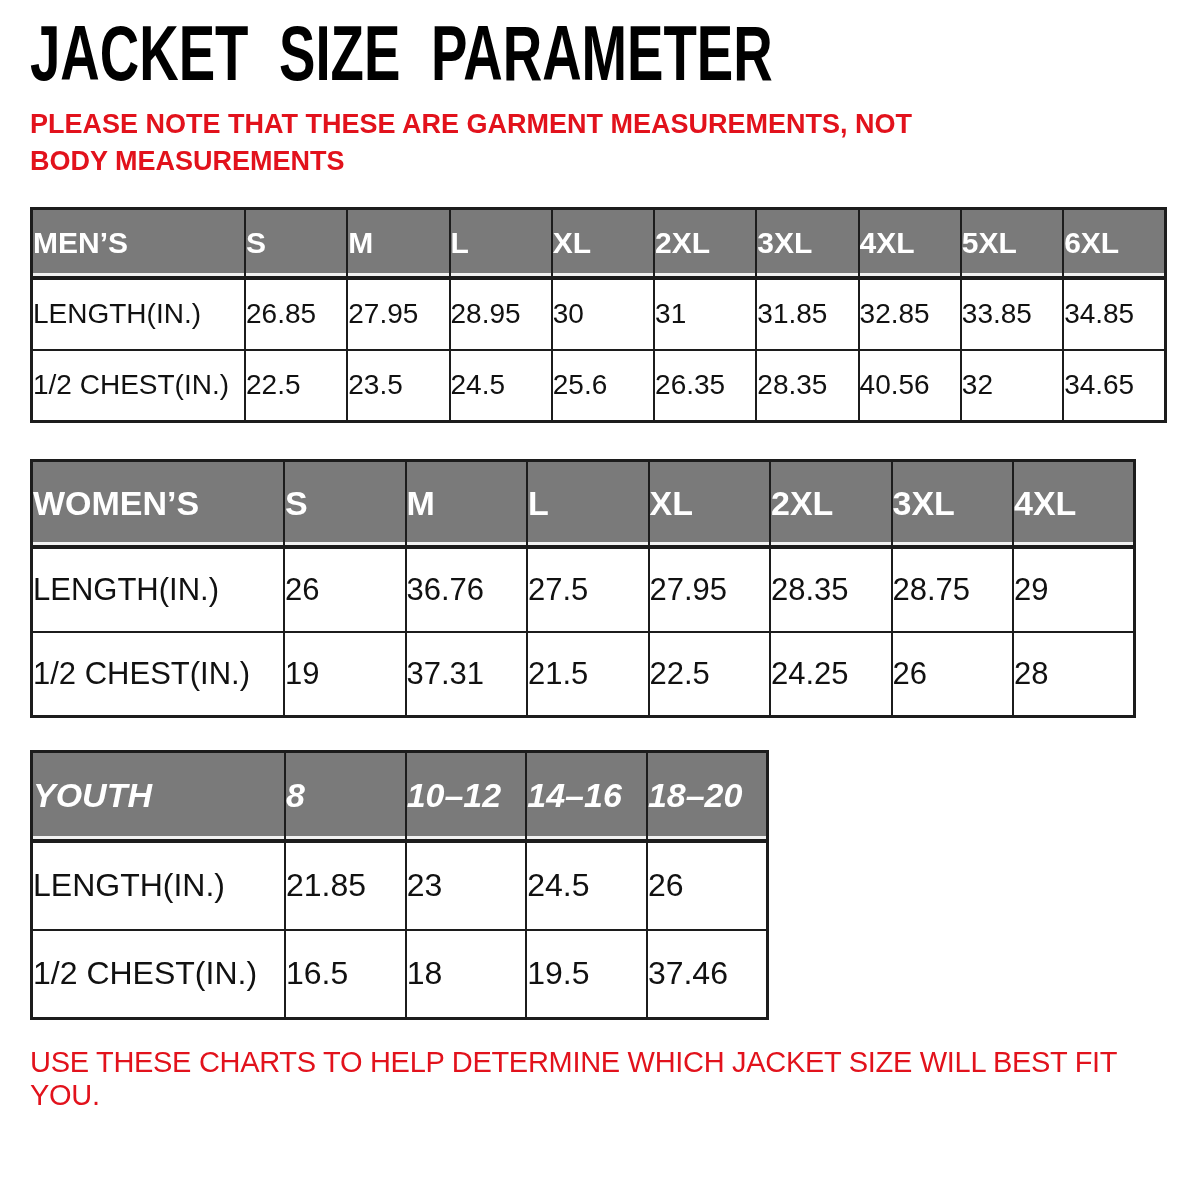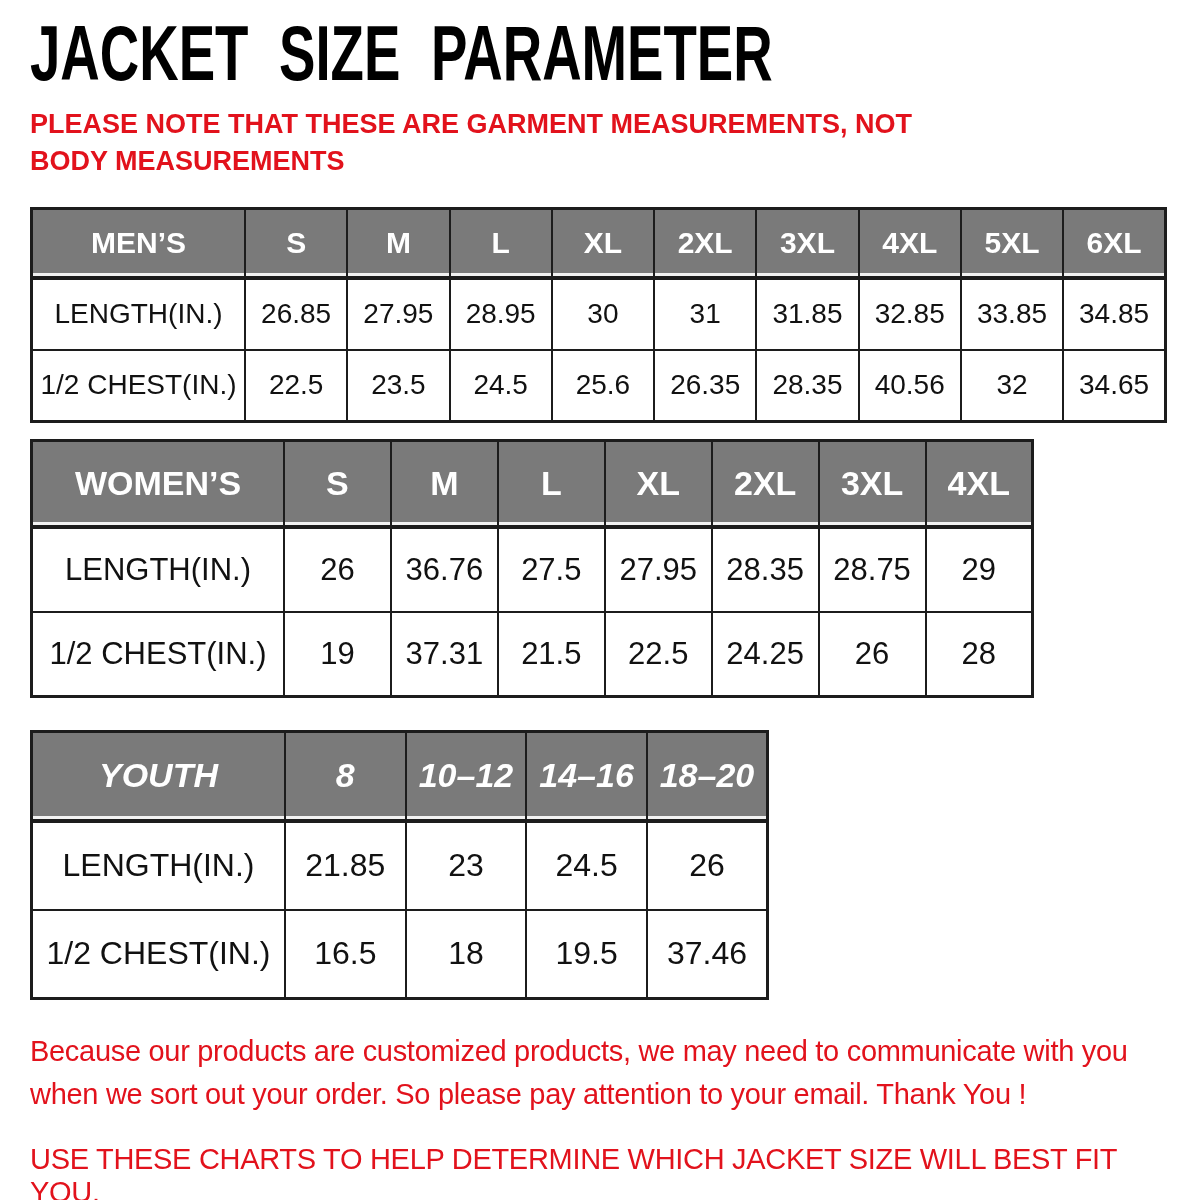--- a/index.html
+++ b/index.html
@@ -35,21 +35,21 @@
     max-width:900px;
     font-size:27px;
     font-weight:bold;
     line-height:1.35;
     color:var(--red);
   }
 
   table.size-table{
     border-collapse:collapse;
     table-layout:fixed;
-    text-align:center;
+    text-align:left;
     border:3px solid var(--border);
     background:#fff;
   }
   table.size-table th, table.size-table td{
     border:2px solid var(--border);
     padding:0;
     vertical-align:middle;
     overflow:hidden;
   }
   table.size-table thead th{
@@ -58,21 +58,21 @@
     font-weight:bold;
     border-bottom:4px solid var(--border);
     box-shadow:inset 0 -3px 0 #f2f2f2;
   }
 
   .t-mens{width:1137px;margin-top:28px;}
   .t-mens thead th{height:66px;font-size:30px;}
   .t-mens tbody td{height:69px;font-size:28px;}
   .t-mens th:first-child{width:211px;}
 
-  .t-womens{width:1004px;margin-top:16px;padding-left:28px;}
+  .t-womens{width:1106px;margin-top:36px;padding-left:28px;}
   .t-womens thead th{height:83px;font-size:34px;}
   .t-womens tbody td{height:82px;font-size:31px;}
   .t-womens th:first-child{width:250px;}
 
   .t-youth{width:739px;margin-top:32px;}
   .t-youth thead th{height:86px;font-size:34px;font-style:italic;}
   .t-youth tbody td{height:86px;font-size:32px;}
   .t-youth th:first-child{width:251px;}
 
   .footer-paragraph{
@@ -201,17 +201,16 @@
         <tr>
           <td>1/2 CHEST(IN.)</td>
           <td>16.5</td>
           <td>18</td>
           <td>19.5</td>
           <td>37.46</td>
         </tr>
       </tbody>
     </table>
 
-  <div class="footer-paragraph">Because our products are customized products, we may need to communicate with you when we sort out your order. So please pay attention to your email. Thank You !</div>
 
   <div class="footer-advice">USE THESE CHARTS TO HELP DETERMINE WHICH JACKET SIZE WILL BEST FIT YOU.</div>
 
 </div>
 
 </body></html>

